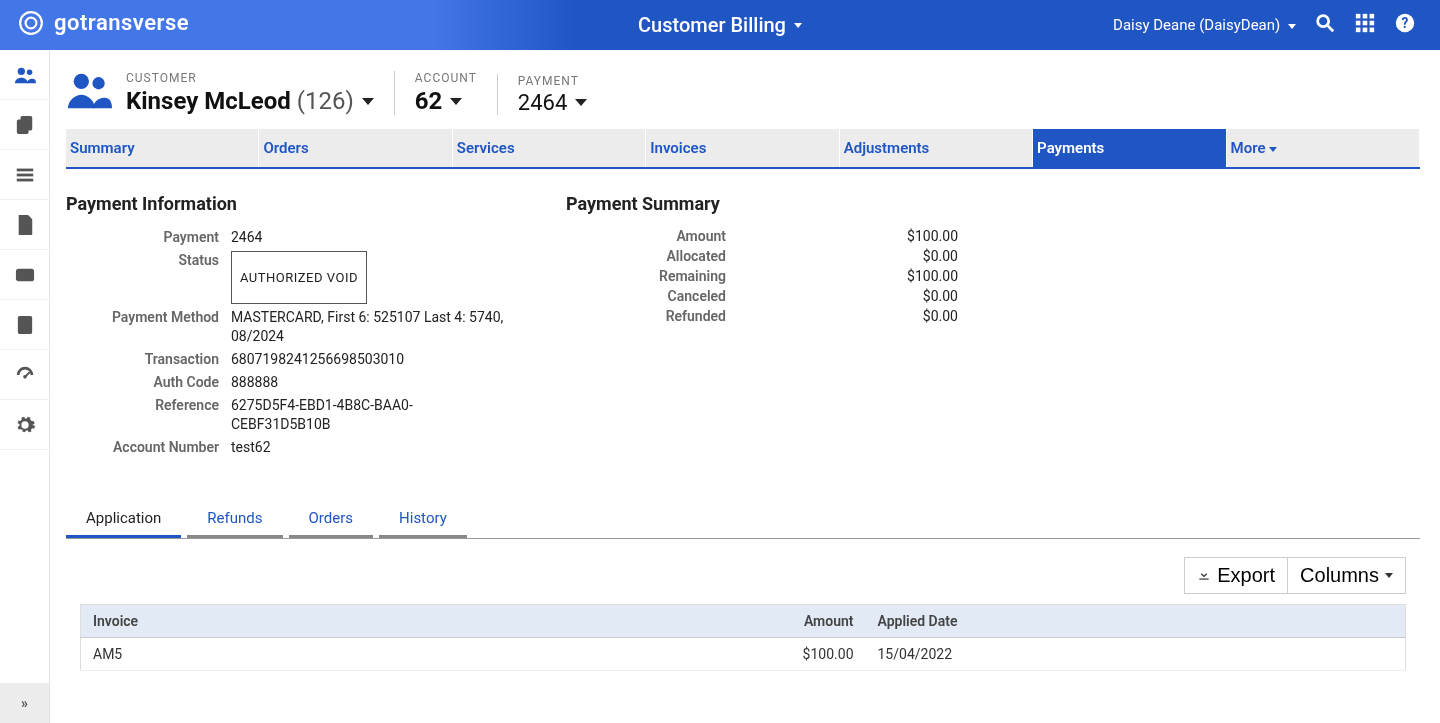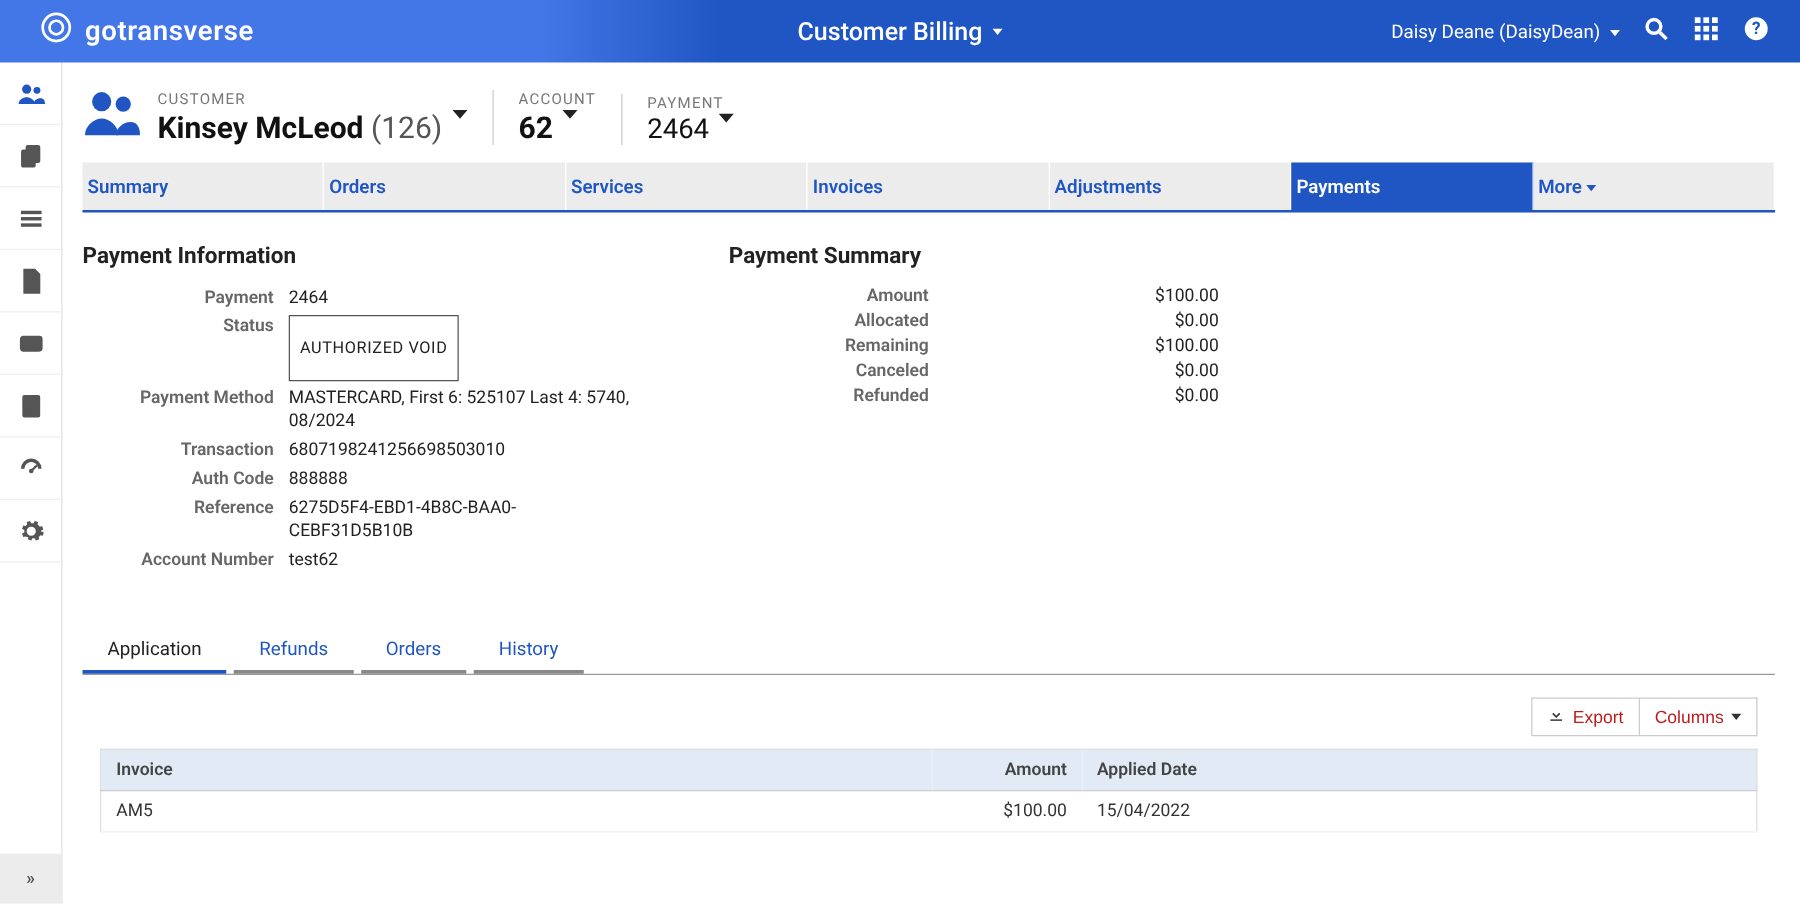--- a/index.html
+++ b/index.html
@@ -13,22 +13,21 @@
   .topbar {
     display: flex;
     align-items: center;
     height: 50px;
     background: linear-gradient(to right, #4376e6 0%, #4376e6 30%, #2056c4 40%, #2056c4 100%);
     color: #fff;
     position: relative;
   }
   .topbar .brand {
     display: flex;
-    align-items: center;
-    padding: 0 32px;
+    padding: 0 18px;
     gap: 10px;
     font-size: 22px;
     font-weight: 600;
     letter-spacing: 0.5px;
   }
   .topbar .brand svg { width: 26px; height: 26px; }
   .topbar .centertitle {
     position: absolute;
     left: 50%;
     transform: translateX(-50%);
@@ -109,21 +108,21 @@
     font-size: 12px;
     letter-spacing: 1px;
     color: #777;
     margin-bottom: 2px;
   }
   .ctx-value {
     font-size: 24px;
     font-weight: 700;
     color: #111;
     display: flex;
-    align-items: flex-start;
+    align-items: center;
     gap: 6px;
   }
   .ctx-value .num { color: #555; font-weight: 400; }
   .ctx-value.smaller { font-size: 22px; font-weight: 400; }
   .caret-dark {
     display: inline-block;
     width: 0; height: 0;
     border-left: 6px solid transparent;
     border-right: 6px solid transparent;
     border-top: 7px solid #222;
@@ -156,21 +155,21 @@
     border-left: 4px solid transparent;
     border-right: 4px solid transparent;
     border-top: 5px solid currentColor;
     margin-left: 4px;
     vertical-align: middle;
   }
 
   
   .info-panel {
     display: flex;
-    gap: 77px;
+    gap: 60px;
     padding: 24px 0 10px 0;
   }
   .info-col { width: 440px; }
   .info-col h3 { font-size: 18px; font-weight: 700; margin-bottom: 14px; color:#222;}
   .info-row {
     display: flex;
     margin-bottom: 4px;
     line-height: 1.35;
   }
   .info-row .lbl { width: 165px; text-align: right; color: #666; font-weight:600; padding-right: 12px;}
@@ -211,26 +210,26 @@
   .table-toolbar {
     display: flex;
     justify-content: flex-end;
     gap: 0;
     margin-bottom: 10px;
   }
   .btn {
     border: 1px solid #ccc;
     background: #fff;
     padding: 6px 12px;
-    font-size: 14px;
+    font-size: 20px;
     cursor: pointer;
     display: inline-flex;
     align-items: center;
     gap: 6px;
-    color: #b91c1c;
+    color: #000000;
   }
   .btn + .btn { border-left: none; }
   .btn .mini-caret {
     display: inline-block;
     width: 0; height: 0;
     border-left: 4px solid transparent;
     border-right: 4px solid transparent;
     border-top: 5px solid #333;
   }
   table.data {

